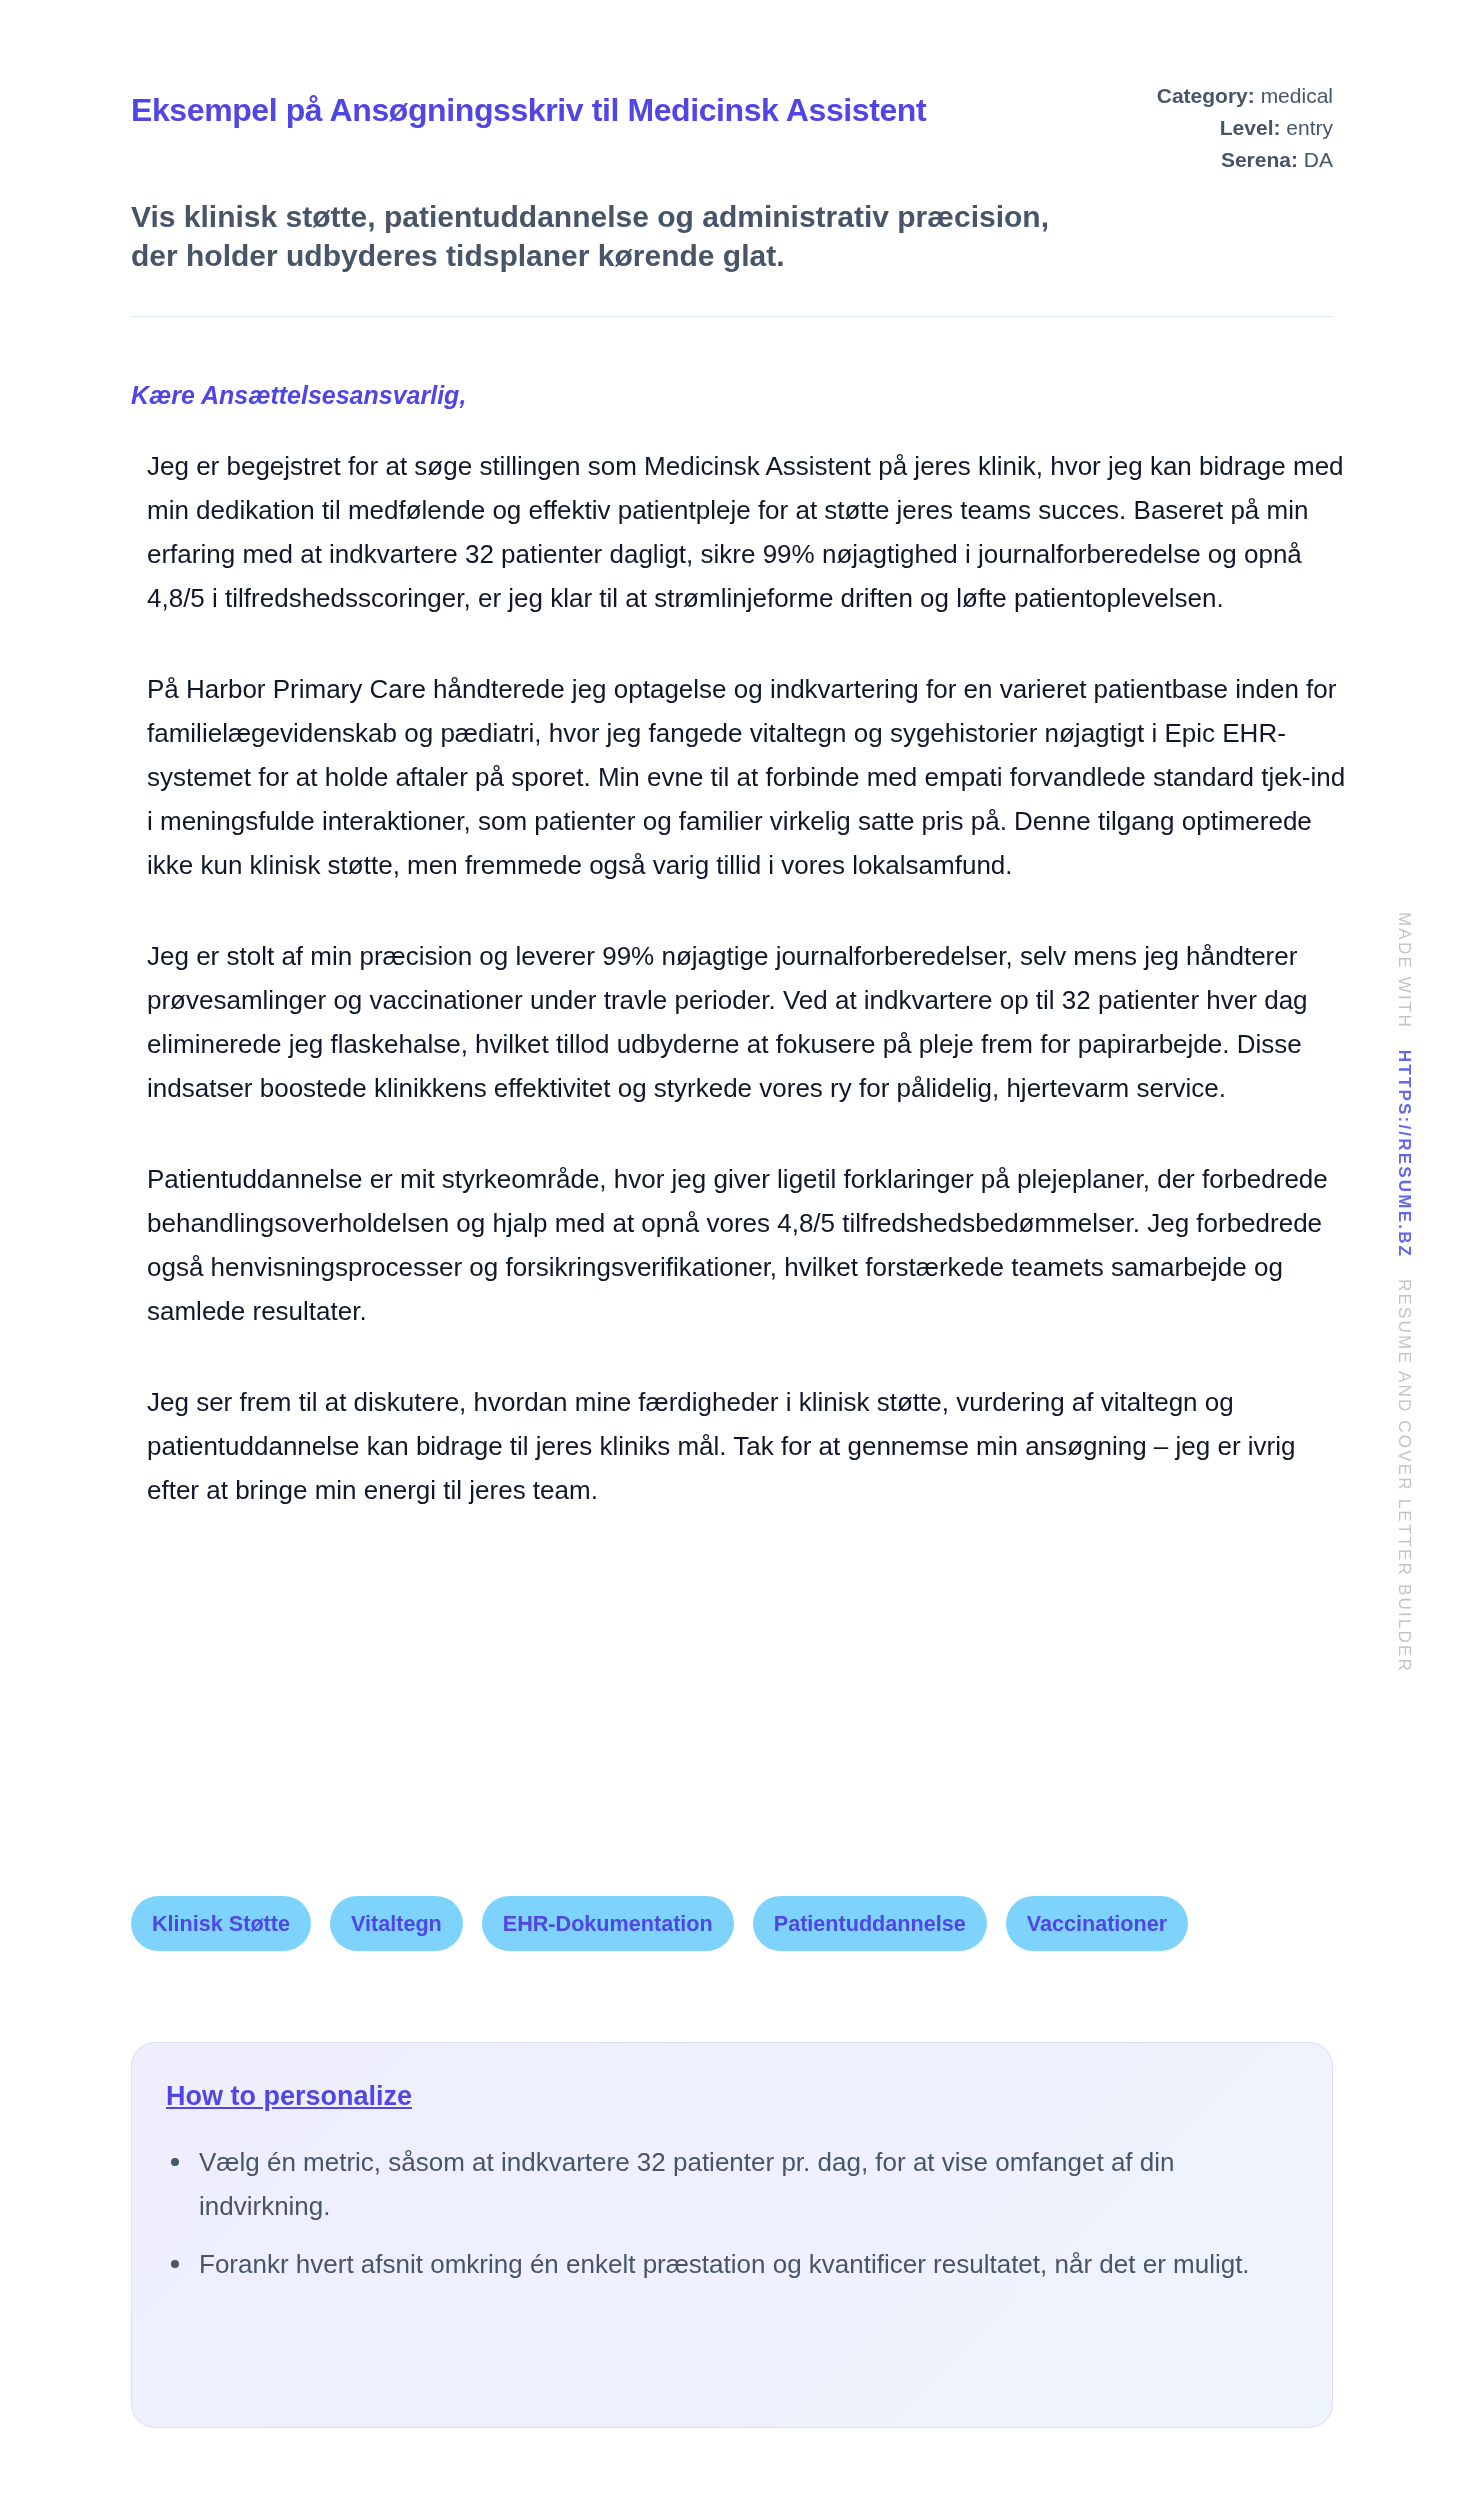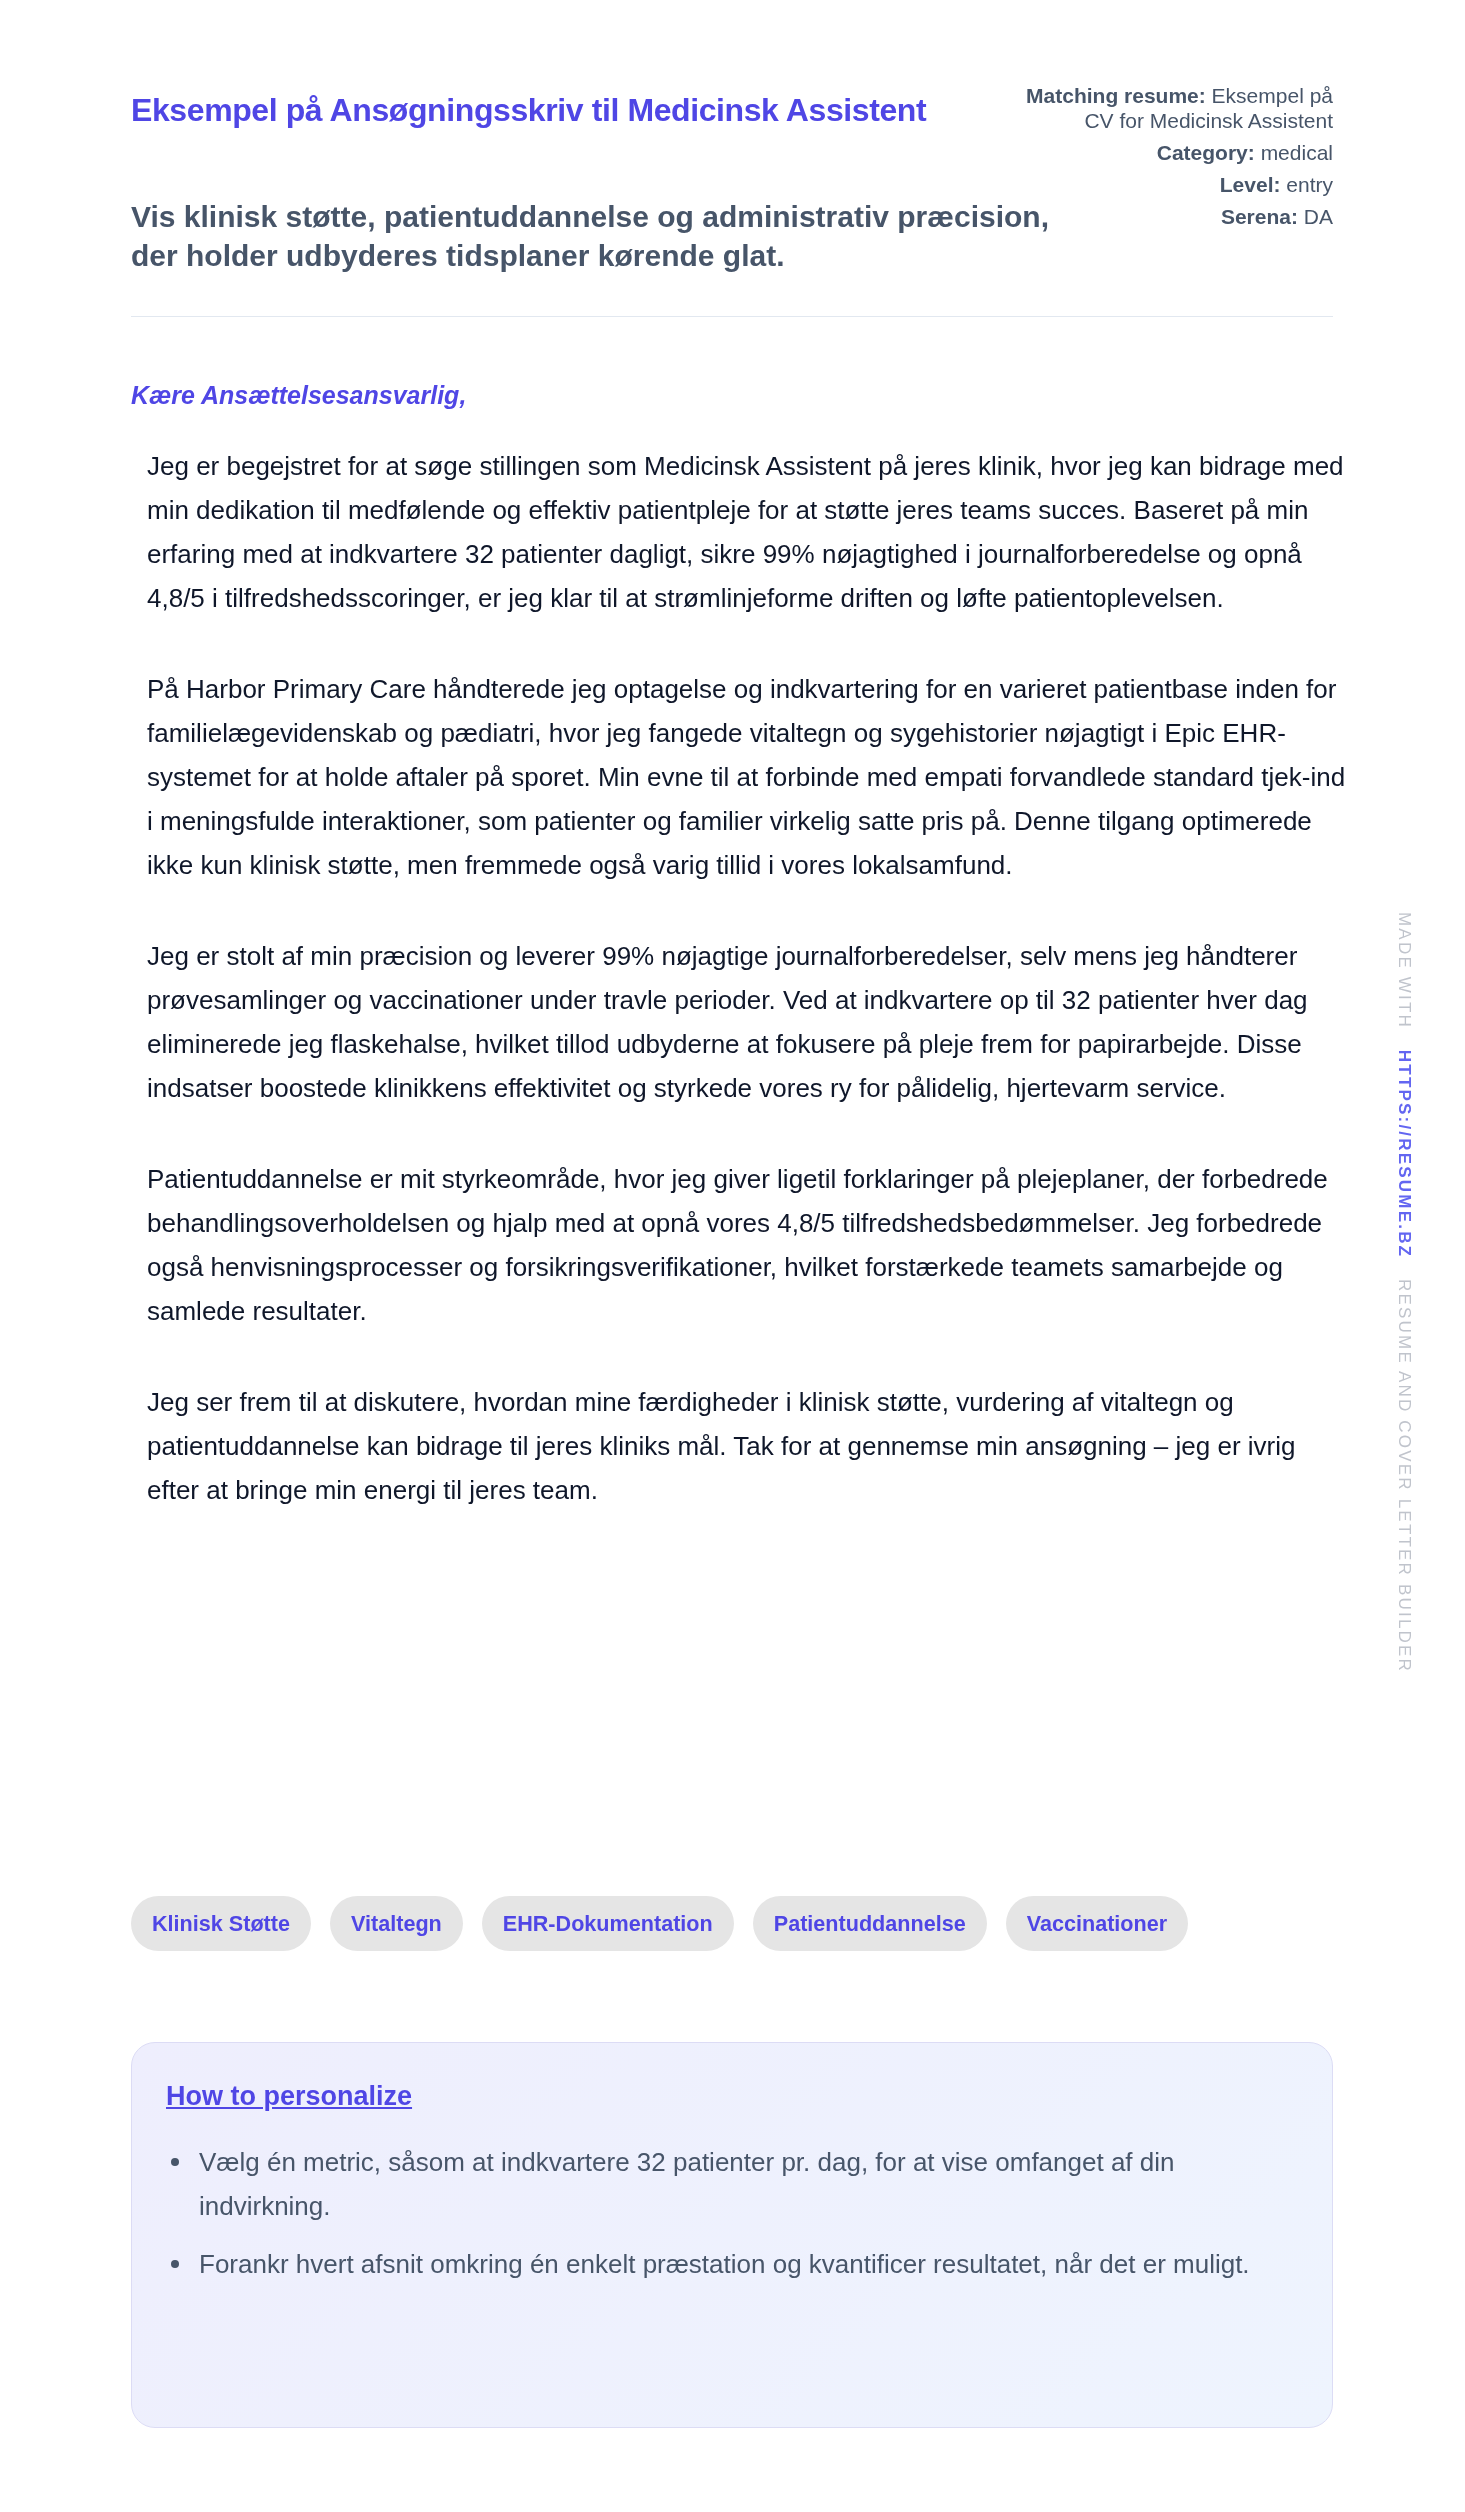--- a/index.html
+++ b/index.html
@@ -35,21 +35,21 @@
     .para {
       font-size: 26px; line-height: 44px; color: #0f172a; margin-bottom: 47px;
     }
 
     .sig { position: absolute; left: 0; top: 1727px; }
     .sig-name { font-size: 26px; line-height: 34px; font-weight: 700; color: #0f172a; }
     .sig-title { margin-top: 17px; font-size: 26px; line-height: 34px; color: #475569; }
 
     .tags { position: absolute; left: 0; top: 1896px; display: flex; gap: 19px; }
     .tag {
-      height: 55px; padding: 0 21px; border-radius: 28px; background: #e5e5e5;
+      height: 55px; padding: 0 21px; border-radius: 28px; background: #7dd3fc;
       color: #4f46e5; font-size: 21.6px; font-weight: 600; line-height: 55px; white-space: nowrap;
     }
 
     .tips {
       position: absolute; left: 0; top: 2042px; width: 1202px; height: 386px;
       border: 1.7px solid #dcdcf5; border-radius: 24px;
       background: linear-gradient(135deg, #eeeefd 0%, #eef4fe 100%);
       padding: 0 34px;
     }
     .tips-title {
@@ -80,24 +80,20 @@
 </head>
 <body>
 
 <div class="page">
 
   <div class="header">
     <h1 class="title">Eksempel på Ansøgningsskriv til Medicinsk Assistent</h1>
     <h2 class="subtitle">Vis klinisk støtte, patientuddannelse og administrativ præcision, der holder udbyderes tidsplaner kørende glat.</h2>
 
     <div class="meta">
-      <div class="row">
-        <b>Matching resume:</b>
-        <span>Eksempel på CV for Medicinsk Assistent</span>
-      </div>
       <div class="row">
         <b>Category:</b>
         <span>medical</span>
       </div>
       <div class="row">
         <b>Level:</b>
         <span>entry</span>
       </div>
       <div class="row">
         <b>Serena:</b>

